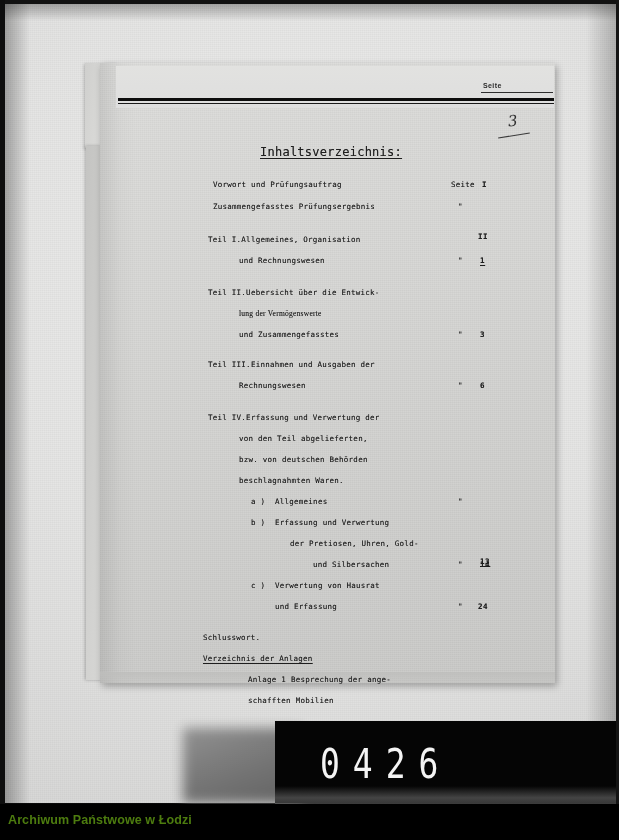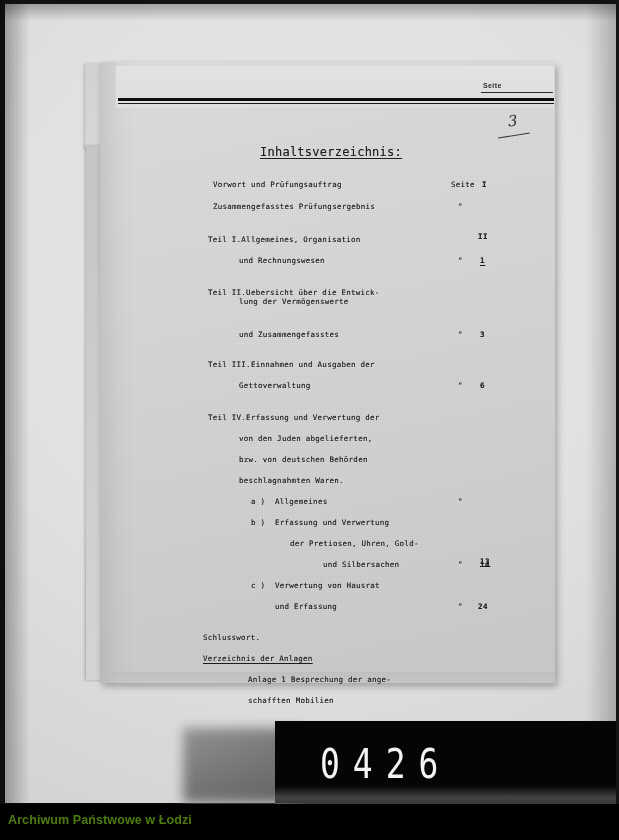--- a/index.html
+++ b/index.html
@@ -313,44 +313,44 @@
     <div class="tw" style="left:113px; top:139px;">Zusammengefasstes Prüfungsergebnis</div>
     <div class="tw ditto" style="left:358px; top:139px;">"</div>
     <div class="tw num" style="left:378px; top:153px;margin-top:16px;">II</div>
 
     <div class="tw" style="left:108px; top:172px;">Teil I.Allgemeines, Organisation</div>
     <div class="tw" style="left:139px; top:193px;">und Rechnungswesen</div>
     <div class="tw ditto" style="left:358px; top:193px;">"</div>
     <div class="tw num u" style="left:380px; top:193px;">1</div>
 
     <div class="tw" style="left:108px; top:225px;">Teil II.Uebersicht über die Entwick-</div>
-    <div class="tw" style="left:139px; top:234px;">lung der Vermögenswerte</div>
+    <div class="tw" style="left:139px; top:246px;font-family:Liberation Serif, serif;">lung der Vermögenswerte</div>
     <div class="tw" style="left:139px; top:267px;">und Zusammengefasstes</div>
     <div class="tw ditto" style="left:358px; top:267px;">"</div>
     <div class="tw num" style="left:380px; top:267px;">3</div>
 
     <div class="tw" style="left:108px; top:297px;">Teil III.Einnahmen und Ausgaben der</div>
-    <div class="tw" style="left:139px; top:318px;">Gettoverwaltung</div>
+    <div class="tw" style="left:139px; top:318px;">Rechnungswesen</div>
     <div class="tw ditto" style="left:358px; top:318px;">"</div>
     <div class="tw num" style="left:380px; top:318px;">6</div>
 
     <div class="tw" style="left:108px; top:350px;">Teil IV.Erfassung und Verwertung der</div>
-    <div class="tw" style="left:139px; top:371px;">von den Juden abgelieferten,</div>
+    <div class="tw" style="left:139px; top:371px;">von den Teil abgelieferten,</div>
     <div class="tw" style="left:139px; top:392px;">bzw. von deutschen Behörden</div>
     <div class="tw" style="left:139px; top:413px;">beschlagnahmten Waren.</div>
 
     <div class="tw" style="left:151px; top:434px;">a )</div>
     <div class="tw" style="left:175px; top:434px;">Allgemeines</div>
     <div class="tw ditto" style="left:358px; top:434px;">"</div>
     <div class="tw num u" style="left:380px; top:446px;margin-top:48px;">13</div>
 
     <div class="tw" style="left:151px; top:455px;">b )</div>
     <div class="tw" style="left:175px; top:455px;">Erfassung und Verwertung</div>
     <div class="tw" style="left:190px; top:476px;">der Pretiosen, Uhren, Gold-</div>
-    <div class="tw" style="left:175px; top:497px;padding-left:48px;">und Silbersachen</div>
+    <div class="tw" style="left:165px; top:497px;padding-left:48px;">und Silbersachen</div>
     <div class="tw ditto" style="left:358px; top:497px;">"</div>
     <div class="tw num" style="left:380px; top:497px;">14</div>
 
     <div class="tw" style="left:151px; top:518px;">c )</div>
     <div class="tw" style="left:175px; top:518px;">Verwertung von Hausrat</div>
     <div class="tw" style="left:175px; top:539px;">und Erfassung</div>
     <div class="tw ditto" style="left:358px; top:539px;">"</div>
     <div class="tw num" style="left:378px; top:539px;">24</div>
 
     <div class="tw" style="left:103px; top:570px;">Schlusswort.</div>

